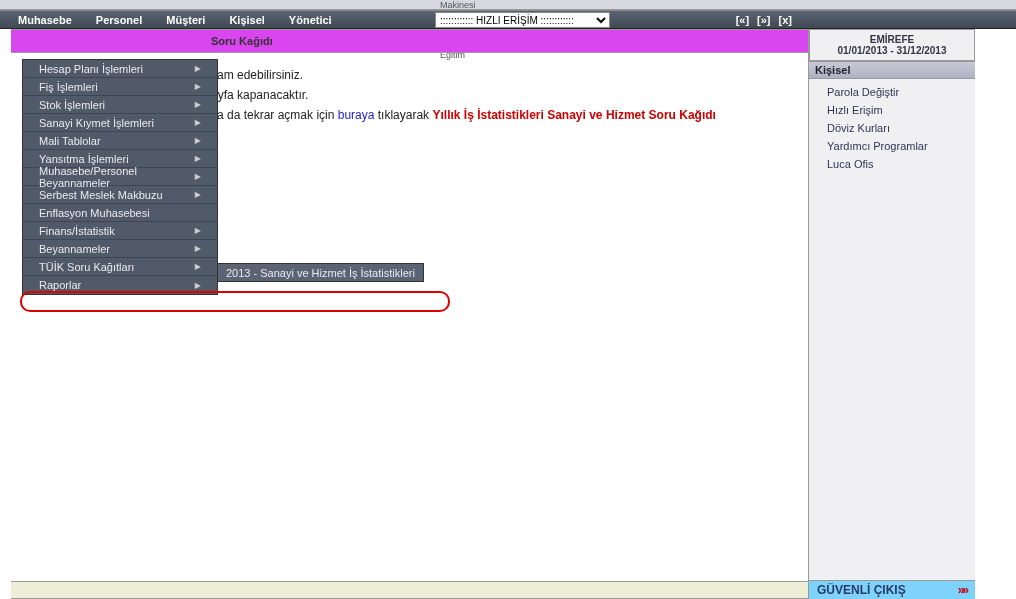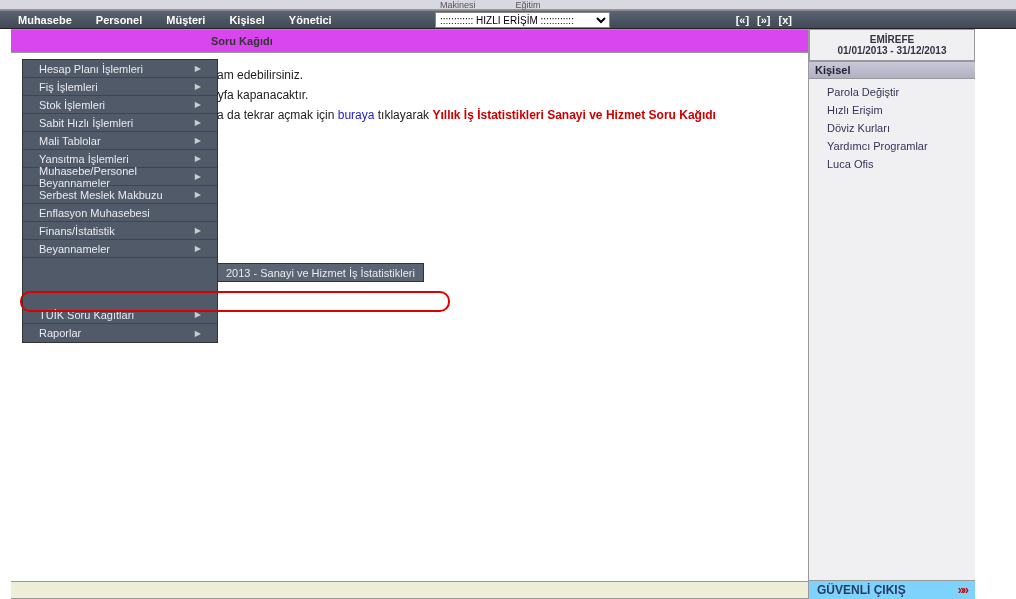--- a/index.html
+++ b/index.html
@@ -13,20 +13,21 @@
   }
   .top-fragments {
     height: 10px;
     background: #d8d8e0;
     border-bottom: 1px solid #999;
     font-size: 9px;
     color: #555;
     display: flex;
     gap: 40px;
     padding-left: 440px;
+    flex-direction: column;
   }
   .menubar {
     background: linear-gradient(#5a6472, #414955);
     height: 19px;
     display: flex;
     align-items: center;
     color: #fff;
     font-size: 11px;
     border-top: 1px solid #888;
     border-bottom: 1px solid #222;
@@ -134,21 +135,20 @@
     font-size: 11px;
     border-bottom: 1px solid #3d4550;
     cursor: pointer;
     height: 18px;
   }
   .dd-item:last-child { border-bottom: none; }
   .dd-item .arrow { font-size: 8px; color: #ccc; }
   .dd-item.highlighted {
     position: relative;
     z-index: 12;
-    margin-top: 48px;
   }
 
   .submenu {
     position: absolute;
     left: 206px;
     top: 234px;
     background: #5a6472;
     border: 1px solid #333;
     z-index: 11;
   }
@@ -280,21 +280,21 @@
         </div>
       <div class="dd-item">
           <span>Fiş İşlemleri</span>
           <span class="arrow">▶</span>
         </div>
       <div class="dd-item">
           <span>Stok İşlemleri</span>
           <span class="arrow">▶</span>
         </div>
       <div class="dd-item">
-          <span>Sabit Hızlı İşlemleri</span>
+          <span>Sanayi Kıymet İşlemleri</span>
           <span class="arrow">▶</span>
         </div>
       <div class="dd-item">
           <span>Mali Tablolar</span>
           <span class="arrow">▶</span>
         </div>
       <div class="dd-item">
           <span>Yansıtma İşlemleri</span>
           <span class="arrow">▶</span>
         </div>

